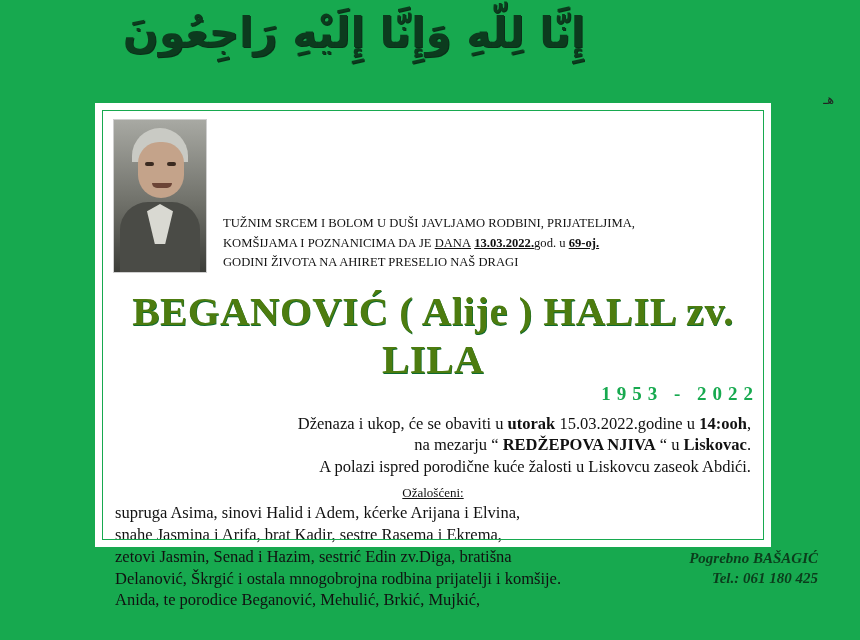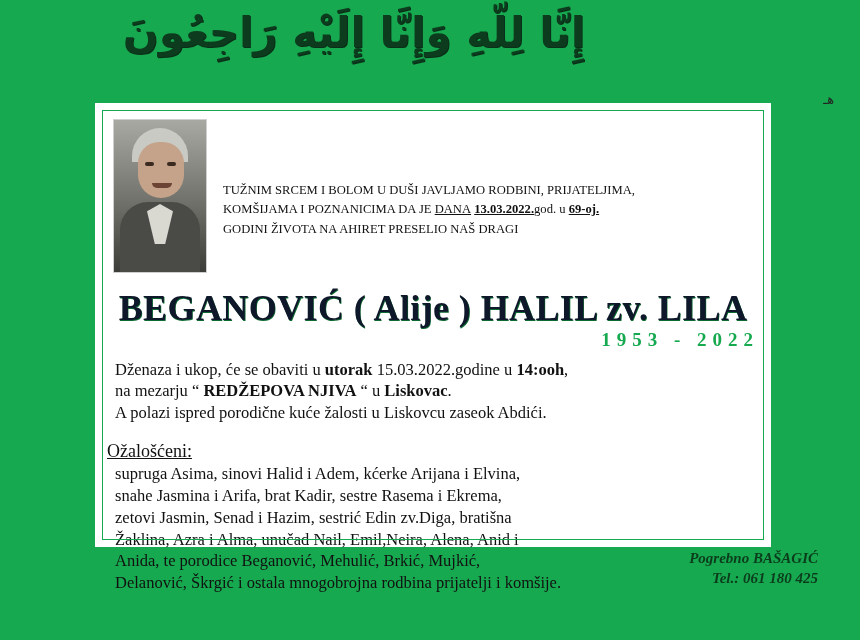--- a/index.html
+++ b/index.html
@@ -51,21 +51,21 @@
     position: absolute;
     left: 7px;
     top: 7px;
     right: 7px;
     bottom: 7px;
     border: 1px solid #17a94f;
     pointer-events: none;
   }
   .top-row {
     display: flex;
-    align-items: center;
+    align-items: flex-end;
     padding: 6px 4px 0 6px;
   }
   .photo {
     width: 92px;
     height: 152px;
     flex: 0 0 auto;
     background: linear-gradient(#a8a9a3, #6f7069 55%, #3c3d38);
     position: relative;
     overflow: hidden;
     border: 1px solid #cfcfcf;
@@ -128,23 +128,23 @@
   .arabic-small {
     position: absolute;
     right: 26px;
     top: 92px;
     font-size: 13px;
     color: #222;
     font-family: "DejaVu Sans", sans-serif;
   }
   .name {
     text-align: center;
-    color: #0f172a;
-    font-weight: bold;
-    font-size: 36px;
+    color: #4d7c0f;
+    font-weight: bold;
+    font-size: 41px;
     letter-spacing: 0.4px;
     margin-top: 14px;
     font-family: "Liberation Serif", serif;
     text-shadow: 0.6px 0.6px 0 #0d6b31;
   }
   .years {
     text-align: right;
     color: #17a94f;
     font-weight: bold;
     font-size: 19px;
@@ -152,27 +152,27 @@
     font-family: "Liberation Serif", serif;
   }
   .body-text {
     margin-top: 8px;
     padding: 0 8px;
     font-size: 16.5px;
     line-height: 1.30;
     color: #111;
     text-align: left;
   }
-  .body-text .ln { white-space: nowrap; }
+  .body-text .ln { white-space: nowrap; text-align: right; }
   .body-text b { font-weight: bold; }
   .mourners-title {
-    text-align: left;
-    font-size: 18px;
+    text-align: center;
+    font-size: 13px;
     text-decoration: underline;
-    margin-top: 18px;
+    margin-top: 8px;
     color: #111;
   }
   .mourners {
     margin-top: 1px;
     padding: 0 8px;
     font-size: 16.5px;
     line-height: 1.32;
     color: #111;
   }
   .signature {
@@ -230,23 +230,22 @@
       </div>
       <div class="ln">A polazi ispred porodične kuće žalosti u Liskovcu zaseok Abdići.</div>
     </div>
 
     <div class="mourners-title">Ožalošćeni:</div>
 
     <div class="mourners">
       <div class="ln">supruga Asima, sinovi Halid i Adem, kćerke Arijana i Elvina,</div>
       <div class="ln">snahe Jasmina i Arifa, brat Kadir, sestre Rasema i Ekrema,</div>
       <div class="ln">zetovi Jasmin, Senad i Hazim, sestrić Edin zv.Diga, bratišna</div>
-      <div class="ln">Žaklina, Azra i Alma, unučad Nail, Emil,Neira, Alena, Anid i</div>
+      <div class="ln">Delanović, Škrgić i ostala mnogobrojna rodbina prijatelji i komšije.</div>
       <div class="ln">Anida, te porodice Beganović, Mehulić, Brkić, Mujkić,</div>
-      <div class="ln">Delanović, Škrgić i ostala mnogobrojna rodbina prijatelji i komšije.</div>
     </div>
   </div>
 
   <div class="arabic-small">هـ</div>
 
   <div class="signature">
     <div>Pogrebno BAŠAGIĆ</div>
     <div>Tel.: 061 180 425</div>
   </div>
 

